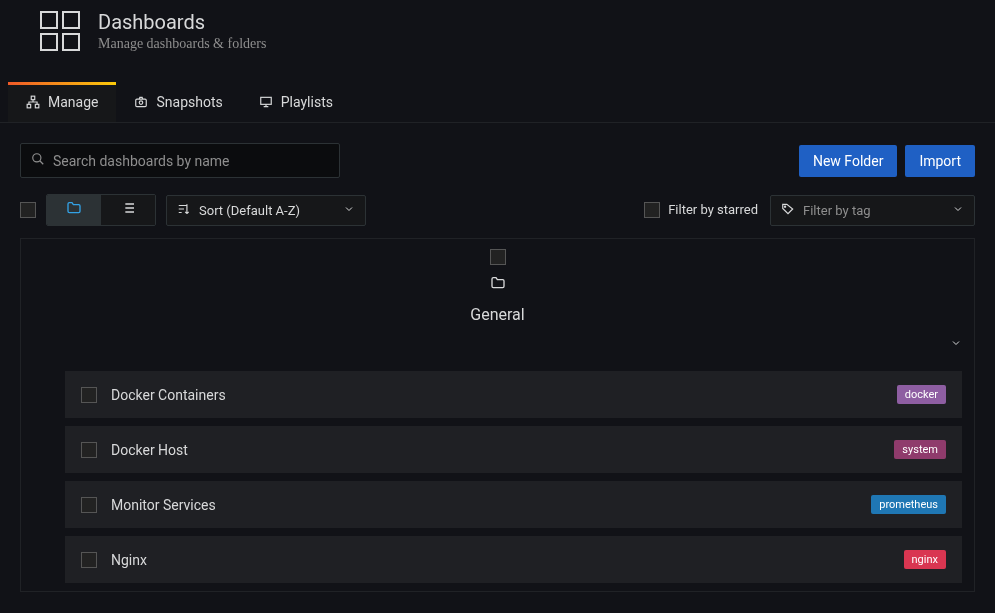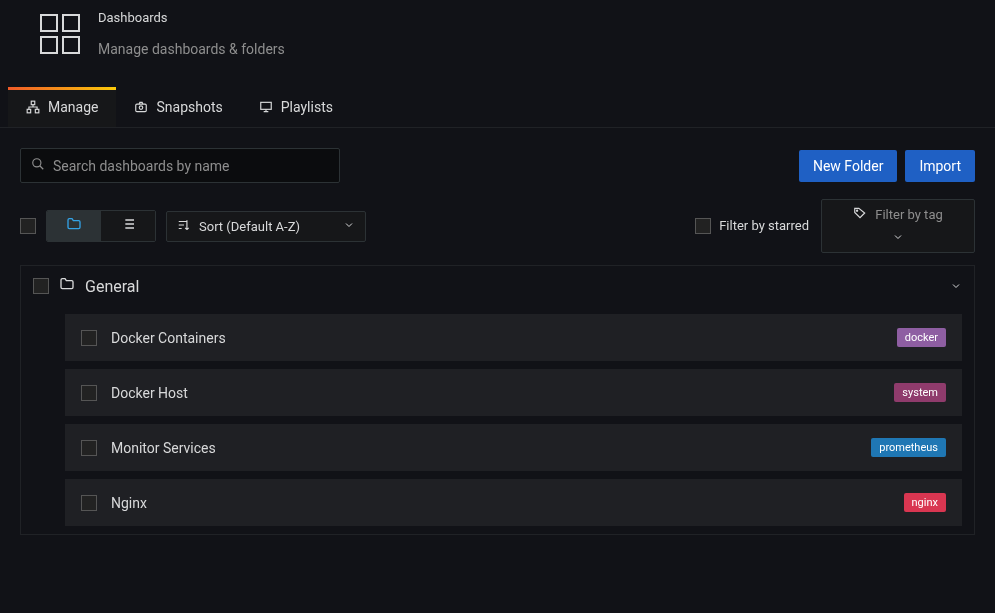--- a/index.html
+++ b/index.html
@@ -27,28 +27,29 @@
       display: flex;
       flex-wrap: wrap;
       gap: 4px;
     }
     .header-icon-sq {
       width: 18px;
       height: 18px;
       border: 2px solid #d8d9da;
     }
     .header-text h1 {
-      font-size: 13px;
+      font-size: 20px;
       font-weight: 400;
       color: #d8d9da;
     }
     .header-text p {
       font-size: 14px;
       color: #8e8e8e;
-      margin-top: 16px;
+      margin-top: 2px;
+      font-family: Liberation Serif, serif;
     }
     .tabs {
       display: flex;
       padding-left: 8px;
       margin-top: 20px;
       border-bottom: 1px solid #202226;
     }
     .tab {
       display: flex;
       align-items: center;
@@ -173,43 +174,43 @@
       align-items: center;
       gap: 8px;
       cursor: pointer;
       min-height: 30px;
     }
     .sort-select {
       width: 200px;
       justify-content: space-between;
     }
     .tag-select {
-      width: 154px;
+      width: 205px;
       justify-content: space-between;
-      flex-direction: column;
     }
     .filter-starred {
       display: flex;
       align-items: flex-start;
       gap: 8px;
       font-size: 13px;
       color: #d8d9da;
       cursor: pointer;
     }
     .content {
       margin: 0 20px;
       border: 1px solid #202226;
       background: #111217;
     }
     .folder-header {
       display: flex;
       align-items: center;
       padding: 10px 12px;
       gap: 10px;
       cursor: pointer;
+      flex-direction: column;
     }
     .folder-header .chev {
       margin-left: auto;
     }
     .item {
       display: flex;
       align-items: center;
       margin: 8px 12px 8px 44px;
       padding: 14px 16px;
       background: #1f2024;

